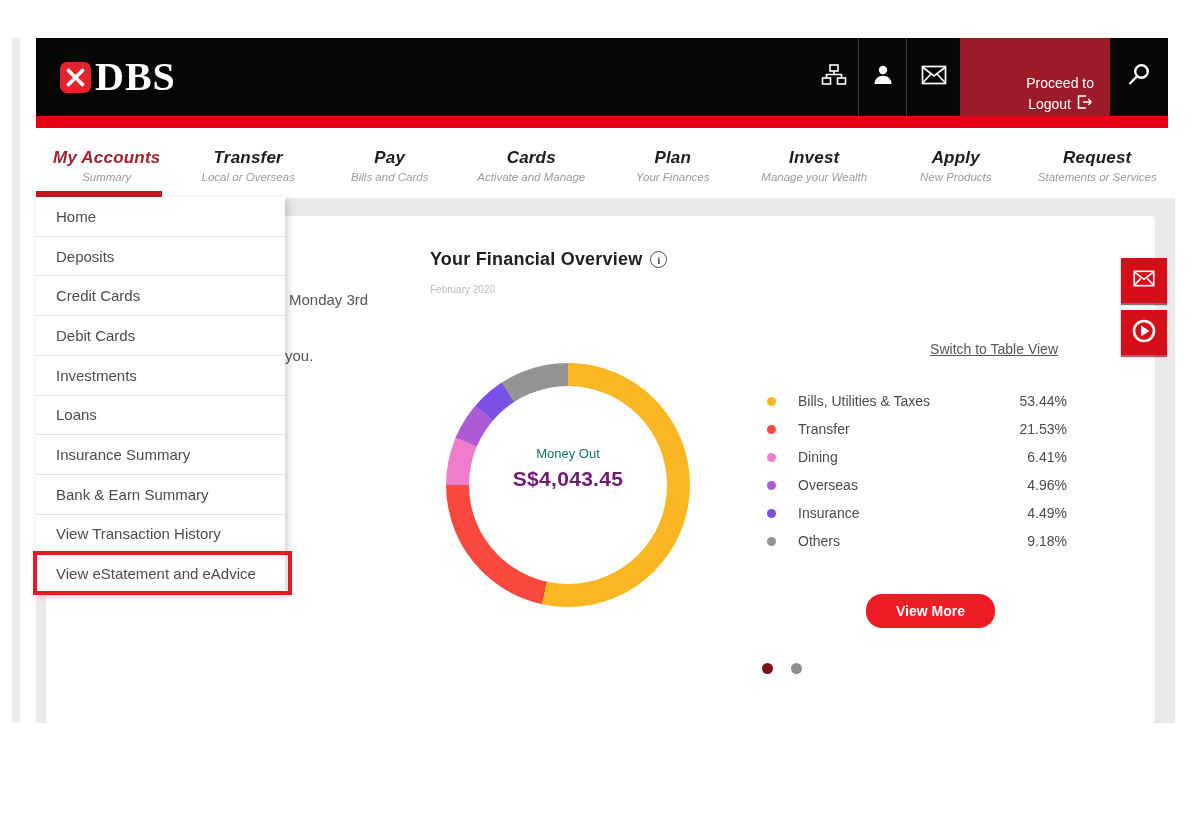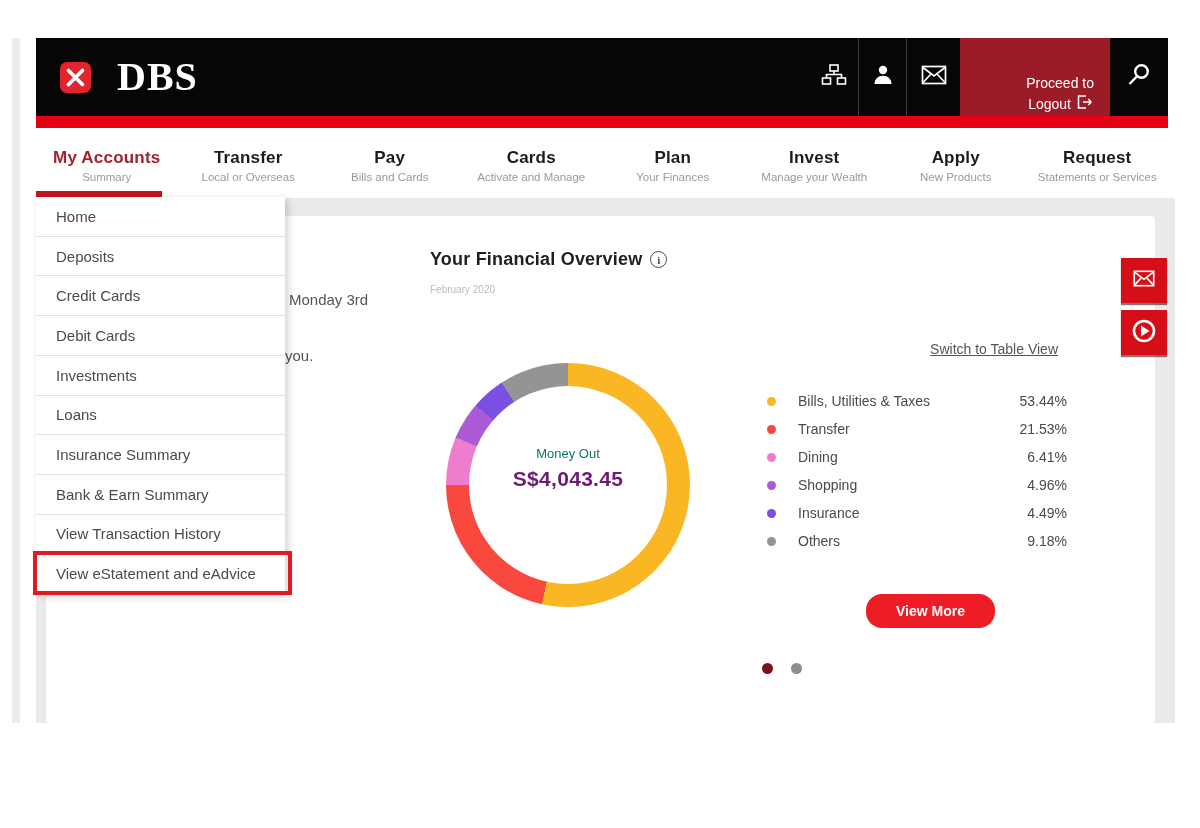--- a/index.html
+++ b/index.html
@@ -4,36 +4,36 @@
 <style>
   * { margin:0; padding:0; box-sizing:border-box; }
   html,body { background:#ffffff; }
   body { font-family:"Liberation Sans", sans-serif; }
   #page { position:relative; width:1200px; height:828px; background:#fff; overflow:hidden; }
 
   .left-strip { position:absolute; left:12px; top:38px; width:8px; height:685px; background:#ececec; }
 
   
   .header { position:absolute; left:36px; top:38px; width:1132px; height:78px; background:#060606; display:flex; align-items:center; }
-  .logo-wrap { display:flex; align-items:center; margin-left:24px;gap:22px; }
+  .logo-wrap { display:flex; align-items:center; margin-left:24px; }
   .logo-mark { width:31px; height:31px; background:#e2242f; border-radius:7px; display:flex; align-items:center; justify-content:center; }
   .logo-mark svg { display:block; }
   .logo-text { color:#fff; font-family:"Liberation Serif", serif; font-weight:bold; font-size:40px; letter-spacing:1px; margin-left:4px; line-height:1; }
   .header-spacer { flex:1; }
   .hicon-cell { width:48px; height:78px; display:flex; align-items:center; justify-content:center; }
   .hicon-cell.sep { border-left:1px solid #3d3d3d; }
   .logout-btn { width:150px; height:78px; background:#9c1b28; color:#fff; display:flex; flex-direction:column; align-items:flex-end; justify-content:flex-end; padding-right:16px; font-size:14px; line-height:1.35; cursor:pointer; }
   .logout-line2 { display:flex; align-items:center; gap:4px; }
   .search-cell { width:58px; height:78px; display:flex; align-items:center; justify-content:center; background:#060606; }
 
   .redbar { position:absolute; left:36px; top:116px; width:1132px; height:12px; background:#e60013; }
 
   
   .nav { position:absolute; left:36px; top:128px; width:1132px; height:70px; background:#ffffff; display:flex; }
-  .nav-item { flex:1; display:flex; flex-direction:column; align-items:center; justify-content:center; padding-top:4px; cursor:pointer; }
+  .nav-item { flex:1; display:flex; flex-direction:column; align-items:center; justify-content:center; padding-top:4px; cursor:pointer;font-style:italic; }
   .nav-label { font-size:17px; font-weight:700; color:#1c1c1c; letter-spacing:.2px; }
   .nav-item.active .nav-label { color:#a0232f; }
   .nav-sub { font-size:11.5px; color:#9a9a9a; margin-top:3px; }
   .nav-underline { position:absolute; left:0px; top:63px; width:126px; height:6px; background:#c5161f; }
 
   
   .content { position:absolute; left:36px; top:198px; width:1139px; height:525px; background:#ebe9e9; }
   .card { position:absolute; left:10px; top:18px; width:1109px; height:507px; background:#ffffff; border-radius:4px; }
 
   .greet-1 { position:absolute; left:289px; top:291px; font-size:15px; color:#555; }
@@ -215,21 +215,21 @@
         <span class="legend-label">Transfer</span>
         <span class="legend-value">21.53%</span>
       </div>
       <div class="legend-row">
         <span class="legend-dot" style="background: rgb(238, 126, 205);"></span>
         <span class="legend-label">Dining</span>
         <span class="legend-value">6.41%</span>
       </div>
       <div class="legend-row">
         <span class="legend-dot" style="background: rgb(171, 91, 214);"></span>
-        <span class="legend-label">Shopping</span>
+        <span class="legend-label">Overseas</span>
         <span class="legend-value">4.96%</span>
       </div>
       <div class="legend-row">
         <span class="legend-dot" style="background: rgb(122, 80, 226);"></span>
         <span class="legend-label">Insurance</span>
         <span class="legend-value">4.49%</span>
       </div>
       <div class="legend-row">
         <span class="legend-dot" style="background: rgb(148, 148, 148);"></span>
         <span class="legend-label">Others</span>

